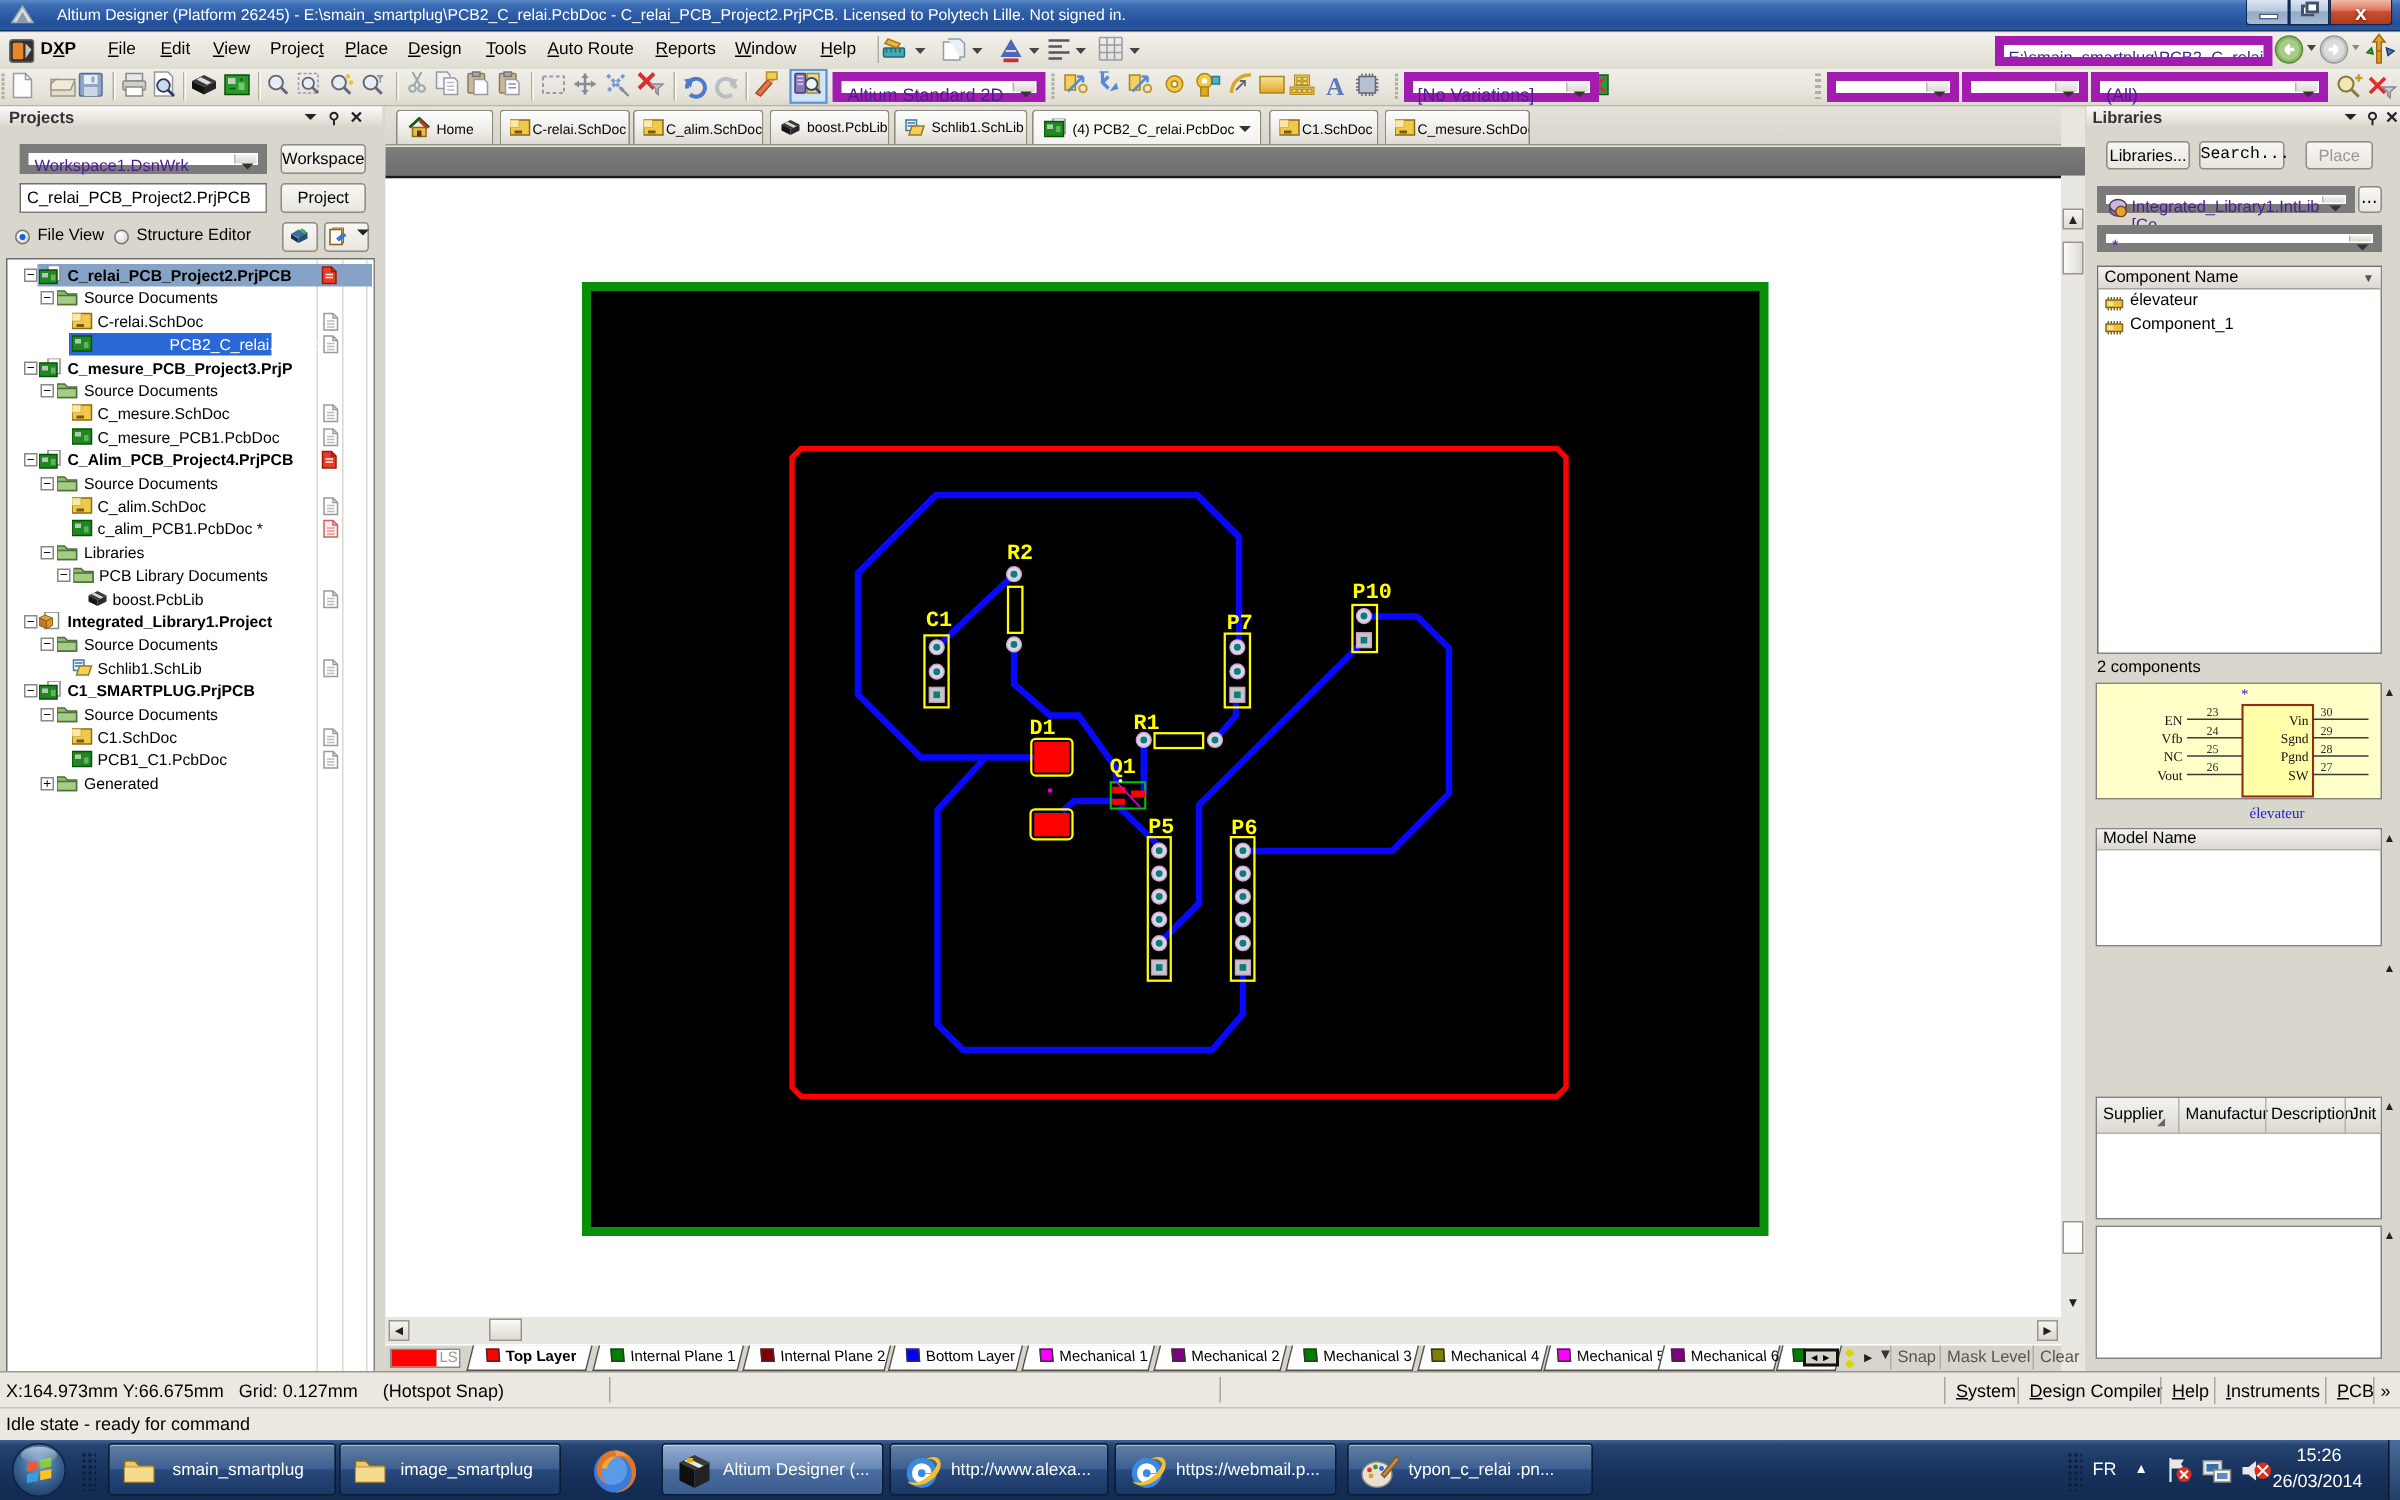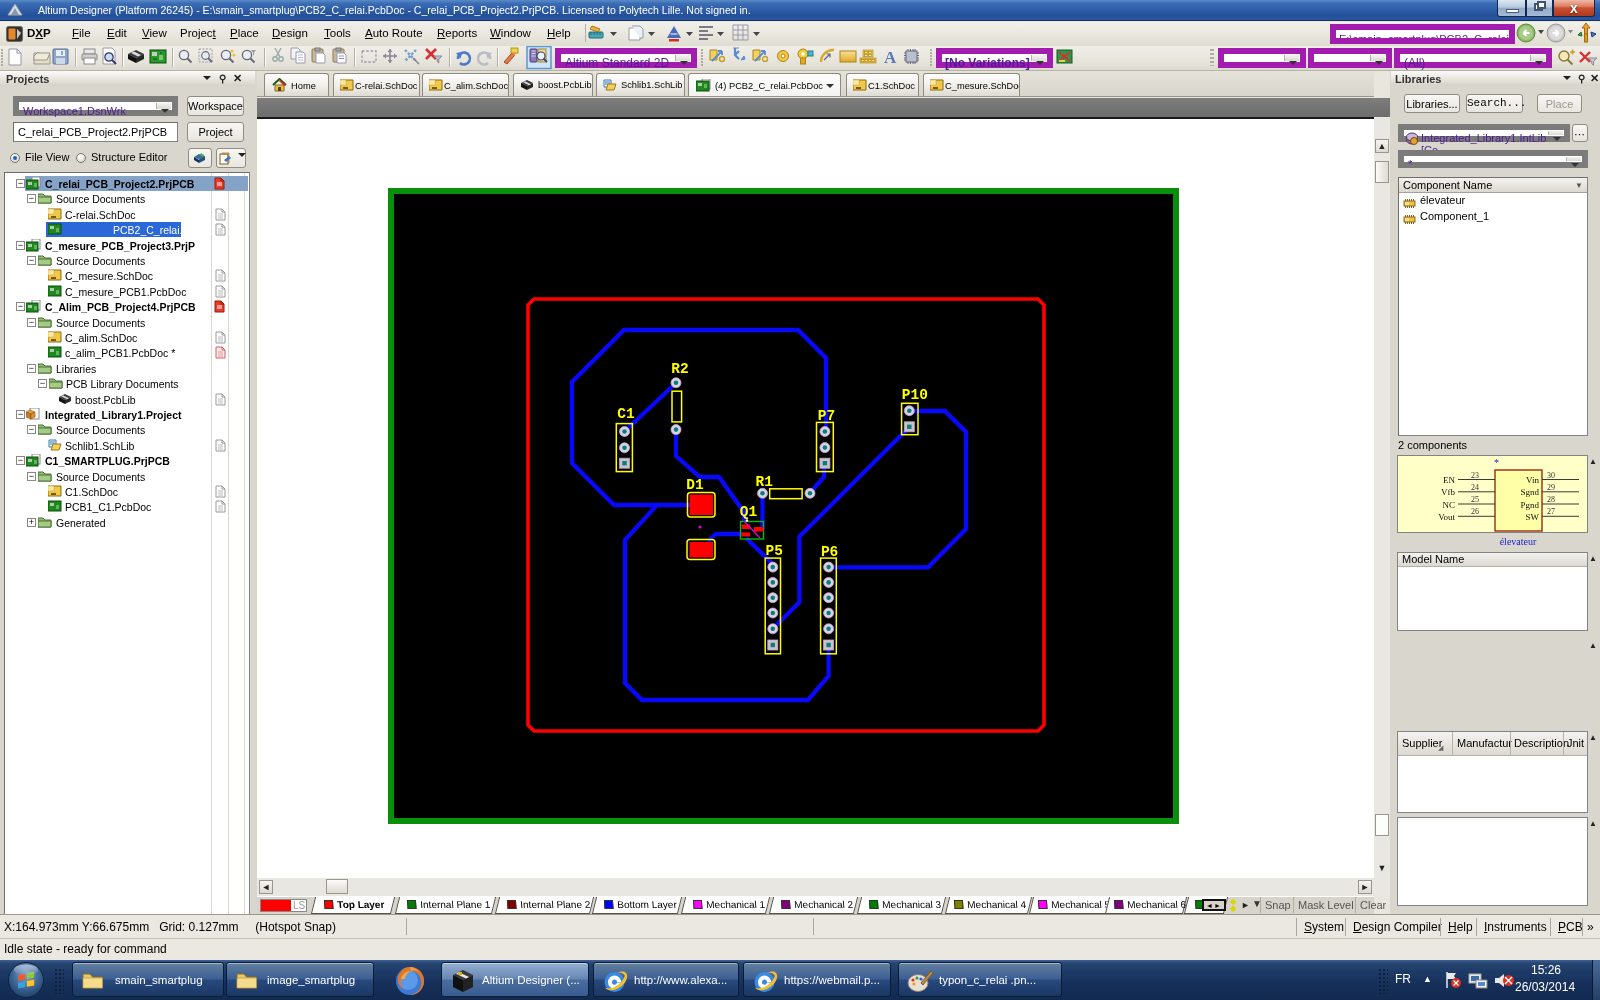--- a/index.html
+++ b/index.html
@@ -364,21 +364,21 @@
         <g transform="translate(1057,3)">
           <rect x="0" y="1" width="15" height="13" fill="#2a9a4a" stroke="#0c5e20"></rect>
           <path d="M2 3 l11 9 M13 3 L2 12" stroke="#d83030" stroke-width="2"></path>
           <rect x="2" y="11" width="6" height="2" fill="#e8d040"></rect>
         </g>
       </svg></div>
 <div class="combo abs" style="left:555px;top:48px;width:142px;height:20px;">
   <span style="position:absolute;left:4px;top:2px;">Altium Standard 2D</span>
       <span class="arr"></span>
     </div>
-<div class="combo abs" style="left:936px;top:48px;width:117px;height:20px;font-weight:bold;">
+<div class="combo abs" style="left:936px;top:48px;width:130px;height:20px;">
   <span style="position:absolute;left:3px;top:2px;">[No Variations]</span>
       <span class="arr"></span>
     </div>
 <div class="abs" style="left:1210px;top:49px;width:4px;height:17px;background-image:repeating-linear-gradient(180deg,#b0ada2 0 2px,transparent 2px 4px);"></div>
 <div class="combo abs" style="left:1218px;top:48px;width:88px;height:20px;">
       <span class="arr"></span>
     </div>
 <div class="combo abs" style="left:1308px;top:48px;width:84px;height:20px;">
       <span class="arr"></span>
     </div>

